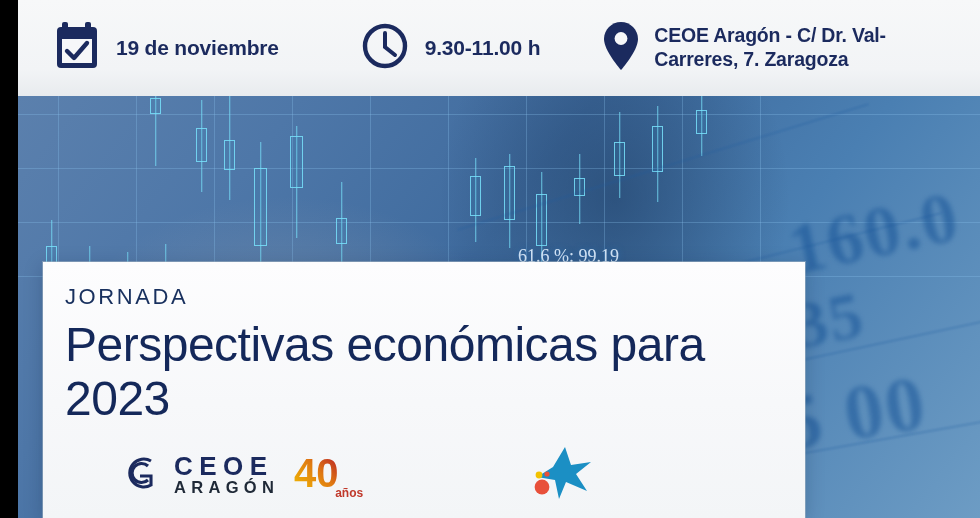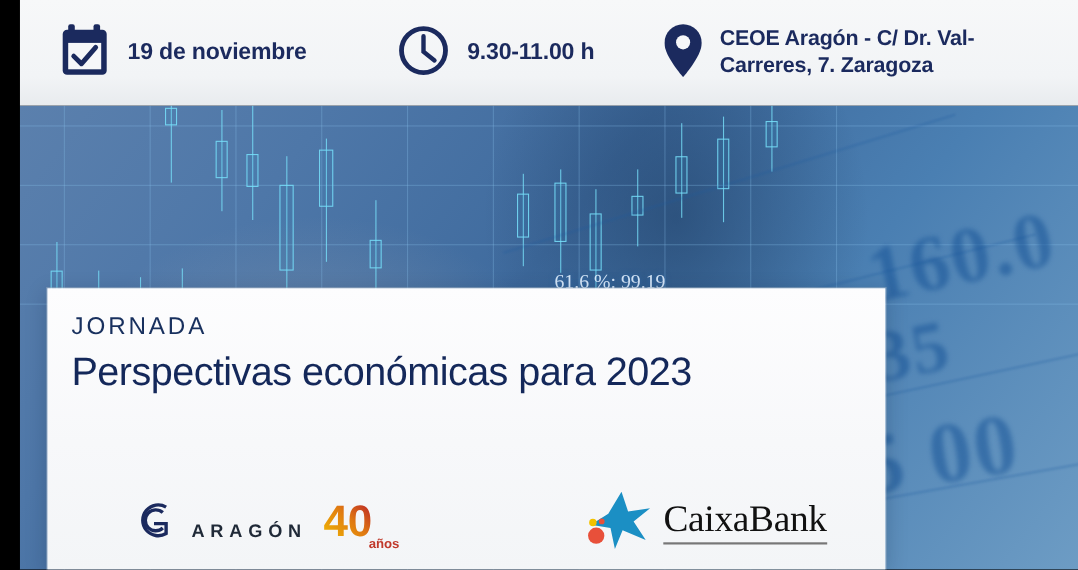--- a/index.html
+++ b/index.html
@@ -87,21 +87,21 @@
     letter-spacing:2px;
   }
   .paperline {
     position:absolute; height:2px;
     background:rgba(30,90,160,.30);
     filter:blur(1.2px);
   }
 
   
   #label-616 {
-    position:absolute; left:486px; top:150px;
+    position:absolute; left:500px; top:150px;
     color:rgba(225,240,255,.92);
     font-size:18px; font-family:"Liberation Serif", serif;
     text-shadow:0 0 6px rgba(40,110,180,.9);
     z-index:3;
   }
   #label-616-underline {
     position:absolute; left:470px; top:176px; width:210px; height:2px;
     background:rgba(170,225,255,.85);
     box-shadow:0 0 5px rgba(160,220,255,.8);
     z-index:3;
@@ -135,21 +135,21 @@
     padding:22px 0 0 22px;
   }
   #kicker {
     color:#18305e;
     font-size:22px;
     letter-spacing:2.6px;
     font-weight:normal;
   }
   #title {
     color:#14285a;
-    font-size:36px;
+    font-size:48px;
     line-height:1.12;
     font-weight:normal;
     letter-spacing:-.5px;
     margin-top:8px;
   }
 
   
   #logo-row {
     position:absolute; left:0; bottom:6px;
     width:100%; height:74px;
@@ -343,21 +343,21 @@
     <div id="logo-row">
 
       <div id="ceoe-logo">
         <span>
           <svg width="42" height="42" viewBox="0 0 42 42">
             <path d="M30 9 A14 14 0 1 0 30 33 L30 24 L19 24" fill="none" stroke="#1b2a5e" stroke-width="3.1"></path>
             <path d="M27 14 A9.5 9.5 0 1 0 27 28" fill="none" stroke="#1b2a5e" stroke-width="3.1"></path>
           </svg>
         </span>
         <span class="ceoe-words">
-          <br>
+          <span class="ceoe-top">CEOE</span><br>
           <span class="ceoe-bot">ARAGÓN</span>
         </span>
         <span id="anniv">
           <svg width="66" height="44" viewBox="0 0 66 44">
             <defs>
               <linearGradient id="gAnn" x1="0" y1="1" x2="1" y2="0">
                 <stop offset="0" stop-color="#f2c200"></stop>
                 <stop offset=".55" stop-color="#e07a12"></stop>
                 <stop offset="1" stop-color="#b3122a"></stop>
               </linearGradient>
@@ -370,17 +370,16 @@
 
       <div id="caixa-logo">
         <span>
           <svg width="62" height="56" viewBox="0 0 62 56">
             <path d="M33 2 L39 20 L59 17 L44 29 L55 46 L34 37 L27 54 L23 35 L5 32 L21 22 Z" fill="#1b8fc4"></path>
             <circle cx="10" cy="42" r="7.4" fill="#e8503a"></circle>
             <circle cx="7" cy="30" r="3.4" fill="#f2c200"></circle>
             <circle cx="15" cy="29" r="2.6" fill="#e8503a"></circle>
           </svg>
         </span>
-        <span class="caixa-word">CaixaBank</span>
       </div>
     </div>
   </div>
 </div>
 
 </body></html>

